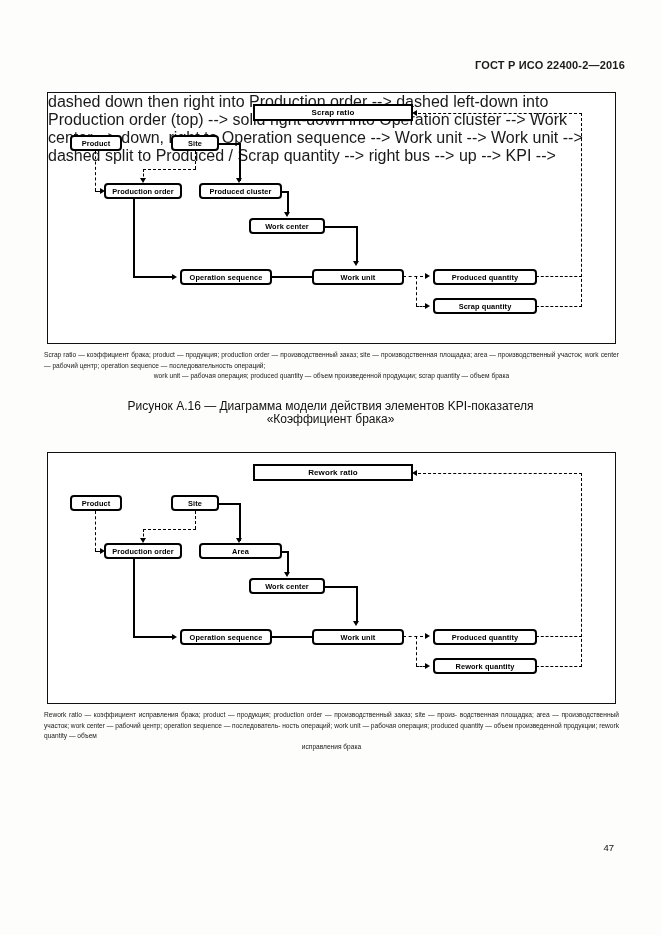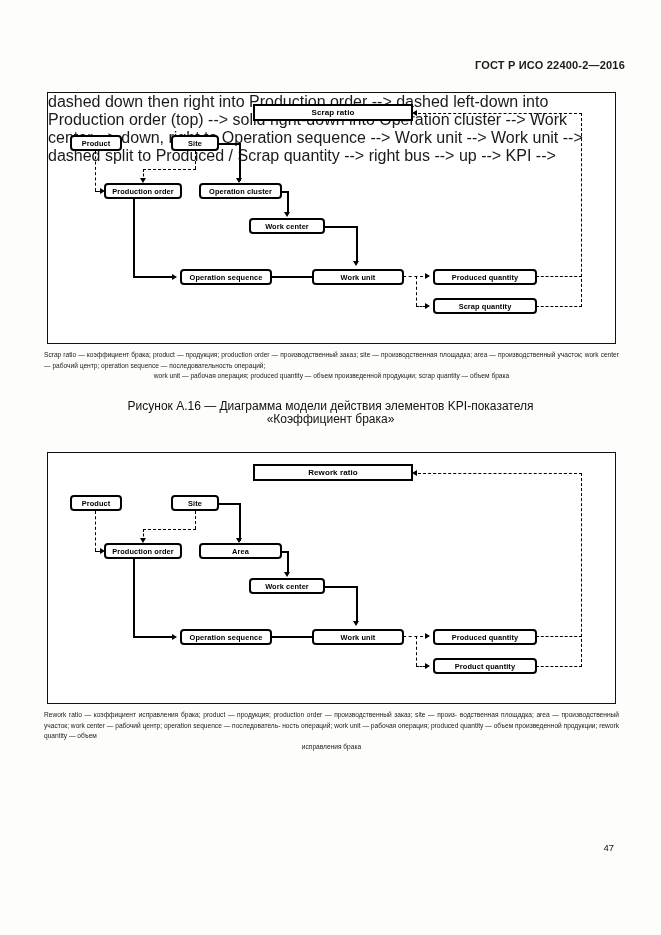--- a/index.html
+++ b/index.html
@@ -94,21 +94,21 @@
 
       
       <div class="node kpi" style="left:205px;top:11px;width:160px;height:17px;">Scrap ratio</div>
 
       
       <div class="node" style="left:22px;top:42px;width:52px;height:16px;">Product</div>
       <div class="node" style="left:123px;top:42px;width:48px;height:16px;">Site</div>
 
       
       <div class="node" style="left:56px;top:90px;width:78px;height:16px;">Production order</div>
-      <div class="node" style="left:151px;top:90px;width:83px;height:16px;">Operation cluster</div>
+      <div class="node" style="left:151px;top:90px;width:83px;height:16px;">Produced cluster</div>
 
       
       <div class="node" style="left:201px;top:125px;width:76px;height:16px;">Work center</div>
 
       
       <div class="node" style="left:132px;top:176px;width:92px;height:16px;">Operation sequence</div>
       <div class="node" style="left:264px;top:176px;width:92px;height:16px;">Work unit</div>
       <div class="node" style="left:385px;top:176px;width:104px;height:16px;">Produced quantity</div>
       <div class="node" style="left:385px;top:205px;width:104px;height:16px;">Scrap quantity</div>
 
@@ -183,21 +183,21 @@
       <div class="node" style="left:123px;top:42px;width:48px;height:16px;">Site</div>
 
       <div class="node" style="left:56px;top:90px;width:78px;height:16px;">Production order</div>
       <div class="node" style="left:151px;top:90px;width:83px;height:16px;">Area</div>
 
       <div class="node" style="left:201px;top:125px;width:76px;height:16px;">Work center</div>
 
       <div class="node" style="left:132px;top:176px;width:92px;height:16px;">Operation sequence</div>
       <div class="node" style="left:264px;top:176px;width:92px;height:16px;">Work unit</div>
       <div class="node" style="left:385px;top:176px;width:104px;height:16px;">Produced quantity</div>
-      <div class="node" style="left:385px;top:205px;width:104px;height:16px;">Product quantity</div>
+      <div class="node" style="left:385px;top:205px;width:104px;height:16px;">Rework quantity</div>
 
       <div class="dd v" style="left:47px;top:58px;height:40px;"></div>
       <div class="dd h" style="left:47px;top:98px;width:6px;"></div>
       <div class="ar right" style="left:52px;top:95px;"></div>
 
       <div class="dd v" style="left:147px;top:58px;height:18px;"></div>
       <div class="dd h" style="left:95px;top:76px;width:53px;"></div>
       <div class="dd v" style="left:95px;top:76px;height:12px;"></div>
       <div class="ar down" style="left:92px;top:85px;"></div>
 

